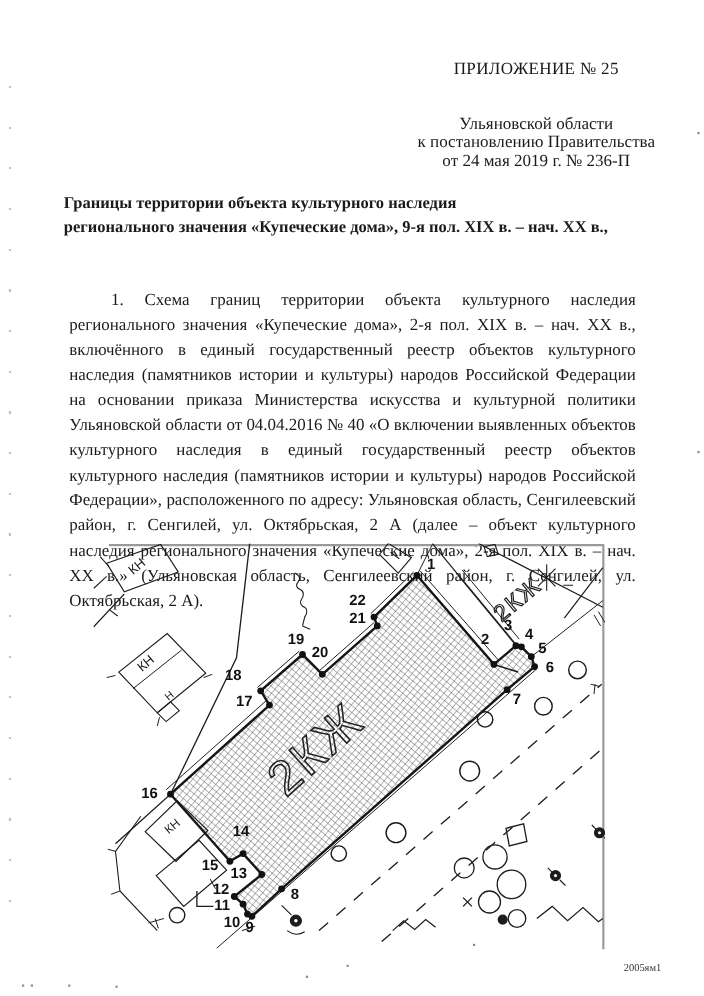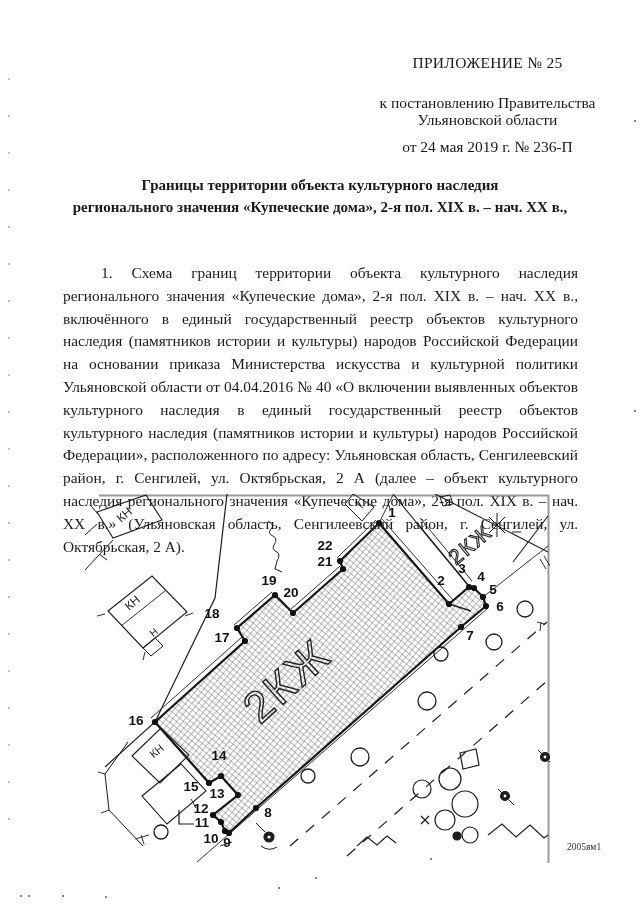--- a/index.html
+++ b/index.html
@@ -3,51 +3,51 @@
 <meta charset="utf-8">
 <style>
   html,body{margin:0;padding:0;}
   body{
     width:640px;height:905px;position:relative;background:#ffffff;
     font-family:"Liberation Serif", serif;color:#1a1a1a;overflow:hidden;
   }
   .page{position:absolute;inset:0;}
   .hdr{position:absolute;left:370px;top:54px;width:235px;text-align:center;
        font-size:15.5px;line-height:17px;}
-  .hdr .appendix{margin-bottom:23px;letter-spacing:.3px;}
+  .hdr .appendix{margin-bottom:33px;letter-spacing:.3px;}
   .hdr .sub{line-height:17px;}
-  .hdr .date{margin-top:10px;}
-  .title{position:absolute;left:58px;top:175px;width:524px;text-align:center;
+  .hdr .date{}
+  .title{position:absolute;left:58px;top:175px;width:524px;
          font-weight:bold;font-size:15px;line-height:21.5px;}
   .para{position:absolute;left:63px;top:262px;width:515px;font-size:15.4px;
         line-height:22.8px;text-align:justify;text-indent:38px;}
   .map{position:absolute;left:85px;top:494px;width:465px;height:372px;}
   .map svg{display:block;}
-  .map-note{position:absolute;left:567px;top:842px;font-size:9.5px;color:#333;
+  .map-note{position:absolute;left:567px;top:876px;font-size:9.5px;color:#333;
             font-family:"Liberation Serif", serif;text-align:center;}
   
   .edge-noise{position:absolute;left:8px;top:78px;width:2px;height:770px;opacity:.45;
     background:repeating-linear-gradient(to bottom,#777 0 2px,transparent 2px 37px);}
   .dot-noise{position:absolute;width:2px;height:2px;background:#8a8a8a;}
 </style>
 </head>
 <body>
 
 <div class="page">
 
   <div class="hdr">
     <div class="appendix">ПРИЛОЖЕНИЕ № 25</div>
+    <div class="sub">Ульяновской области</div>
     <div class="sub">к постановлению Правительства</div>
-    <div class="sub">Ульяновской области</div>
     <div class="date">от 24 мая 2019 г. № 236-П</div>
   </div>
 
   <div class="title">
     <div>Границы территории объекта культурного наследия</div>
-    <div>регионального значения «Купеческие дома», 2-я пол. XIX в. – нач. XX в.,</div>
+    <div>регионального значения «Купеческие дома», 9-я пол. XIX в. – нач. XX в.,</div>
   </div>
 
   <div class="para">1. Схема границ территории объекта культурного наследия регионального значения «Купеческие дома», 2-я пол. XIX в. – нач. XX в., включённого в единый государственный реестр объектов культурного наследия (памятников истории   и культуры) народов Российской Федерации на основании приказа Министерства искусства и культурной политики Ульяновской области от 04.04.2016 № 40 «О включении выявленных объектов культурного наследия в единый государственный реестр объектов культурного наследия (памятников истории и культуры) народов Российской Федерации», расположенного по адресу: Ульяновская область, Сенгилеевский район, г. Сенгилей, ул. Октябрьская, 2 А (далее – объект культурного наследия регионального значения «Купеческие дома», 2-я пол. XIX в. – нач. XX в.» (Ульяновская область, Сенгилеевский район, г. Сенгилей, ул. Октябрьская, 2 А).</div>
 
   <div class="map">
     <svg width="465" height="372" viewBox="0 0 465 372">
       <defs>
         <pattern id="ph" width="4.8" height="4.8" patternUnits="userSpaceOnUse" patternTransform="rotate(40)">
           <path d="M0,0 H4.8 M0,0 V4.8" stroke="#5a5a5a" stroke-width="0.8" fill="none"></path>
         </pattern>

